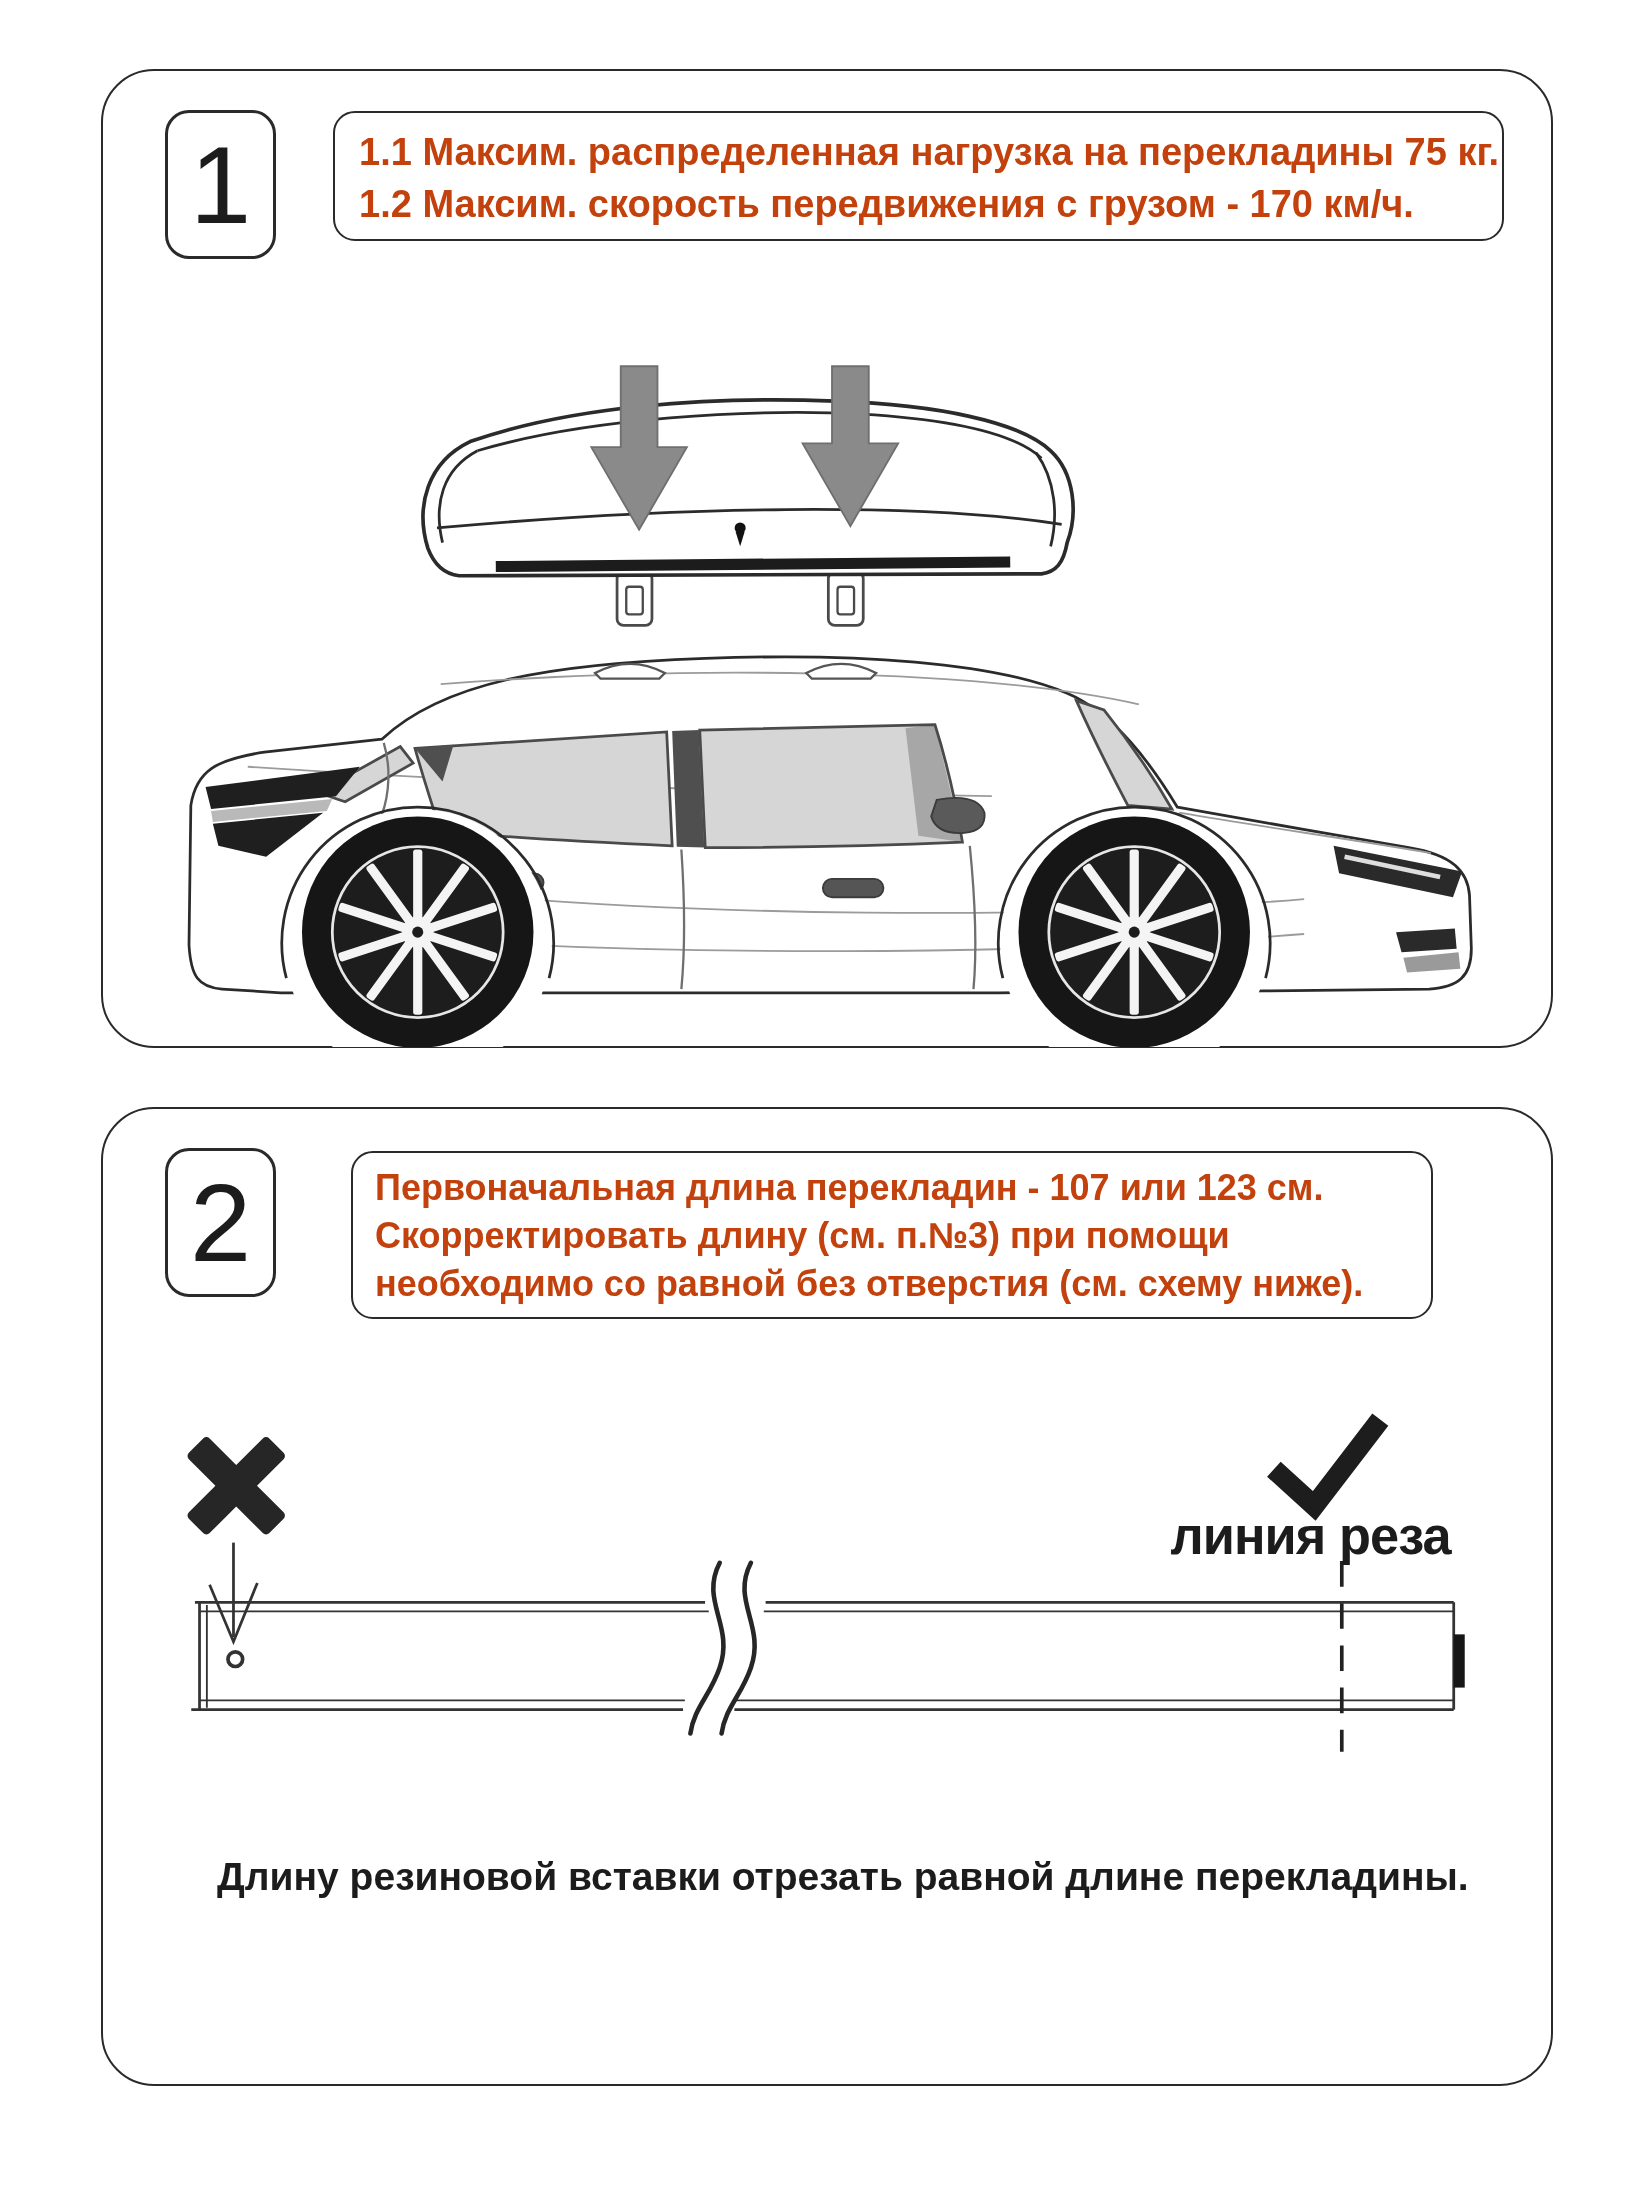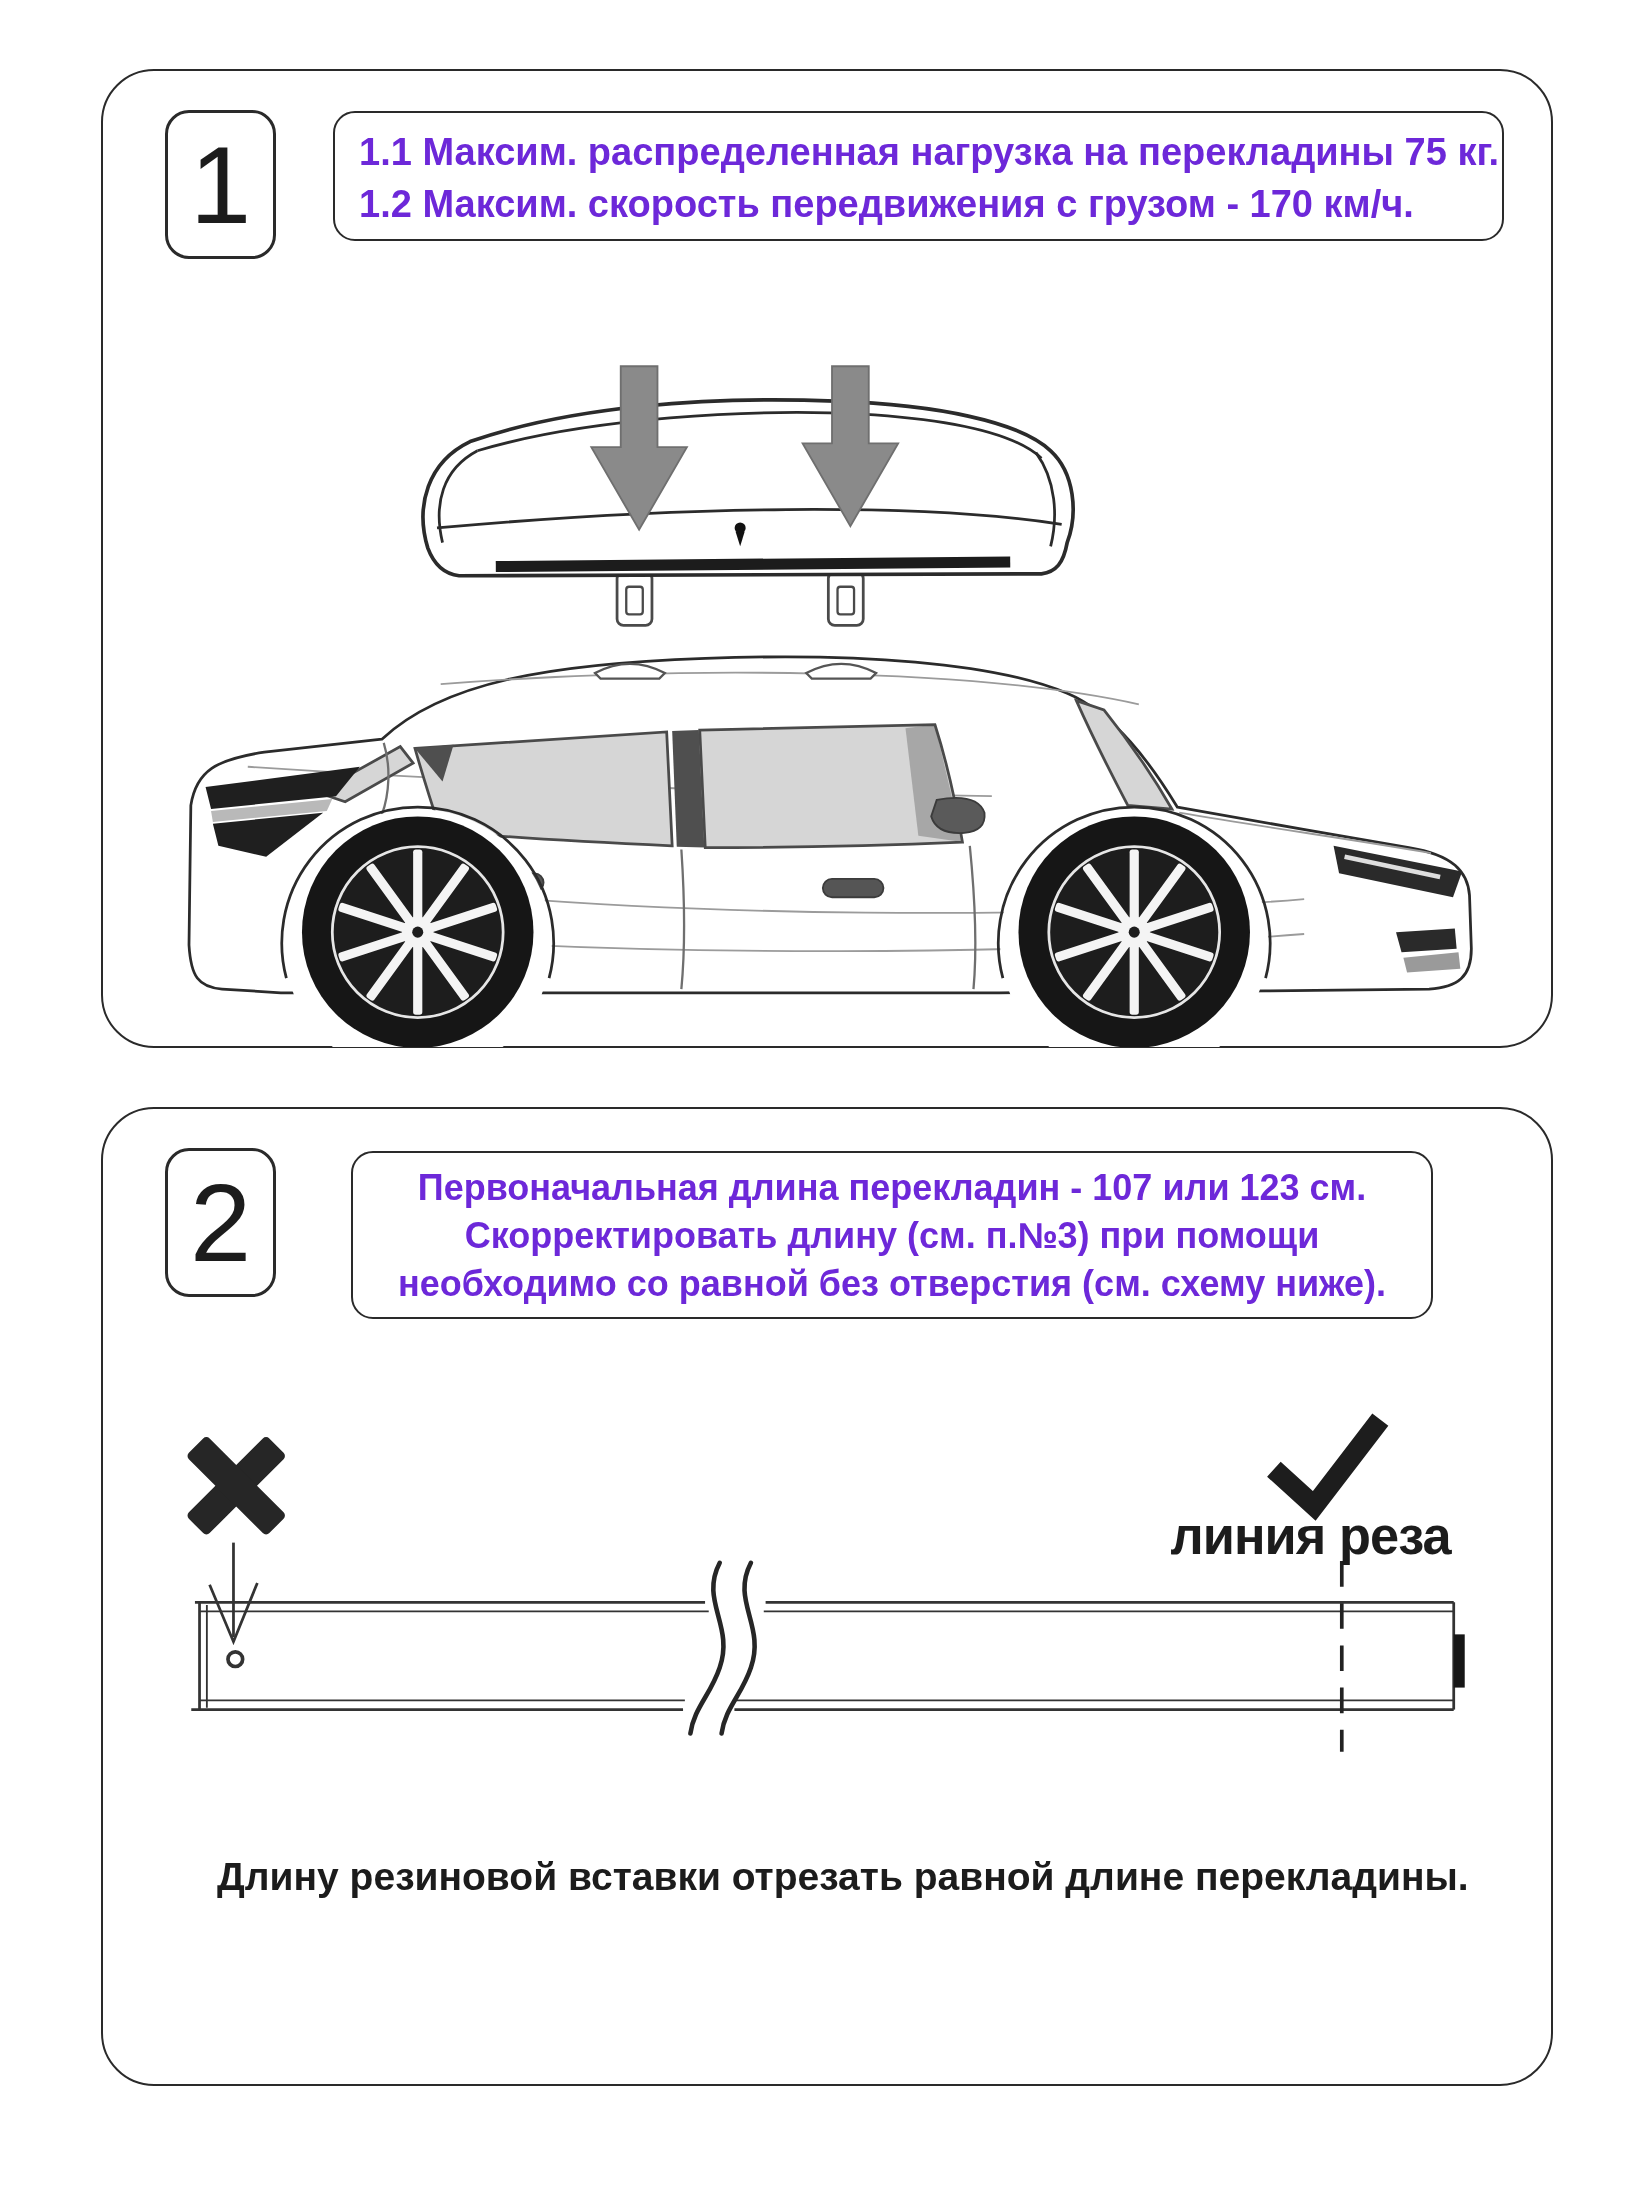--- a/index.html
+++ b/index.html
@@ -3,23 +3,23 @@
 <meta charset="utf-8">
 <style>
   html,body{margin:0;padding:0;background:#ffffff;}
   body{width:1653px;height:2204px;position:relative;font-family:"Liberation Sans",sans-serif;color:#1c1c1c;}
   .page{position:absolute;inset:0;background:#ffffff;}
   .panel{position:absolute;left:101px;width:1448px;background:#fff;border:2.8px solid #2a2a2a;border-radius:53px;}
   #panel1{top:69px;height:975px;}
   #panel2{top:1107px;height:975px;}
   .badge{position:absolute;left:62px;top:39px;width:105px;height:143px;border:3.7px solid #2a2a2a;border-radius:24px;
          display:flex;align-items:center;justify-content:center;font-size:110px;font-weight:400;color:#1c1c1c;}
-  .infobox{position:absolute;border:2.8px solid #2a2a2a;border-radius:22px;background:#fff;font-weight:bold;color:#6d28d9;}
+  .infobox{position:absolute;border:2.8px solid #2a2a2a;border-radius:22px;background:#fff;font-weight:bold;color:#c2410c;}
   #infobox1{left:230px;top:40px;width:1119px;padding:13px 24px 9.2px 24px;font-size:38px;line-height:52px;}
-  #infobox2{left:248px;top:42px;width:1034px;padding:11px 22px 9.2px 22px;font-size:36px;line-height:48px;text-align:center;}
+  #infobox2{left:248px;top:42px;width:1034px;padding:11px 22px 9.2px 22px;font-size:36px;line-height:48px;}
   .iline{white-space:nowrap;}
   #car-illustration{position:absolute;left:7.3px;top:264px;width:1433px;height:712px;}
   #cut-diagram{position:absolute;left:18.4px;top:296px;width:1414px;height:378px;}
   #caption2{position:absolute;left:114px;top:746px;width:1304px;font-size:39px;font-weight:bold;white-space:nowrap;}
 </style>
 </head>
 <body>
 
 <div class="page">
 

